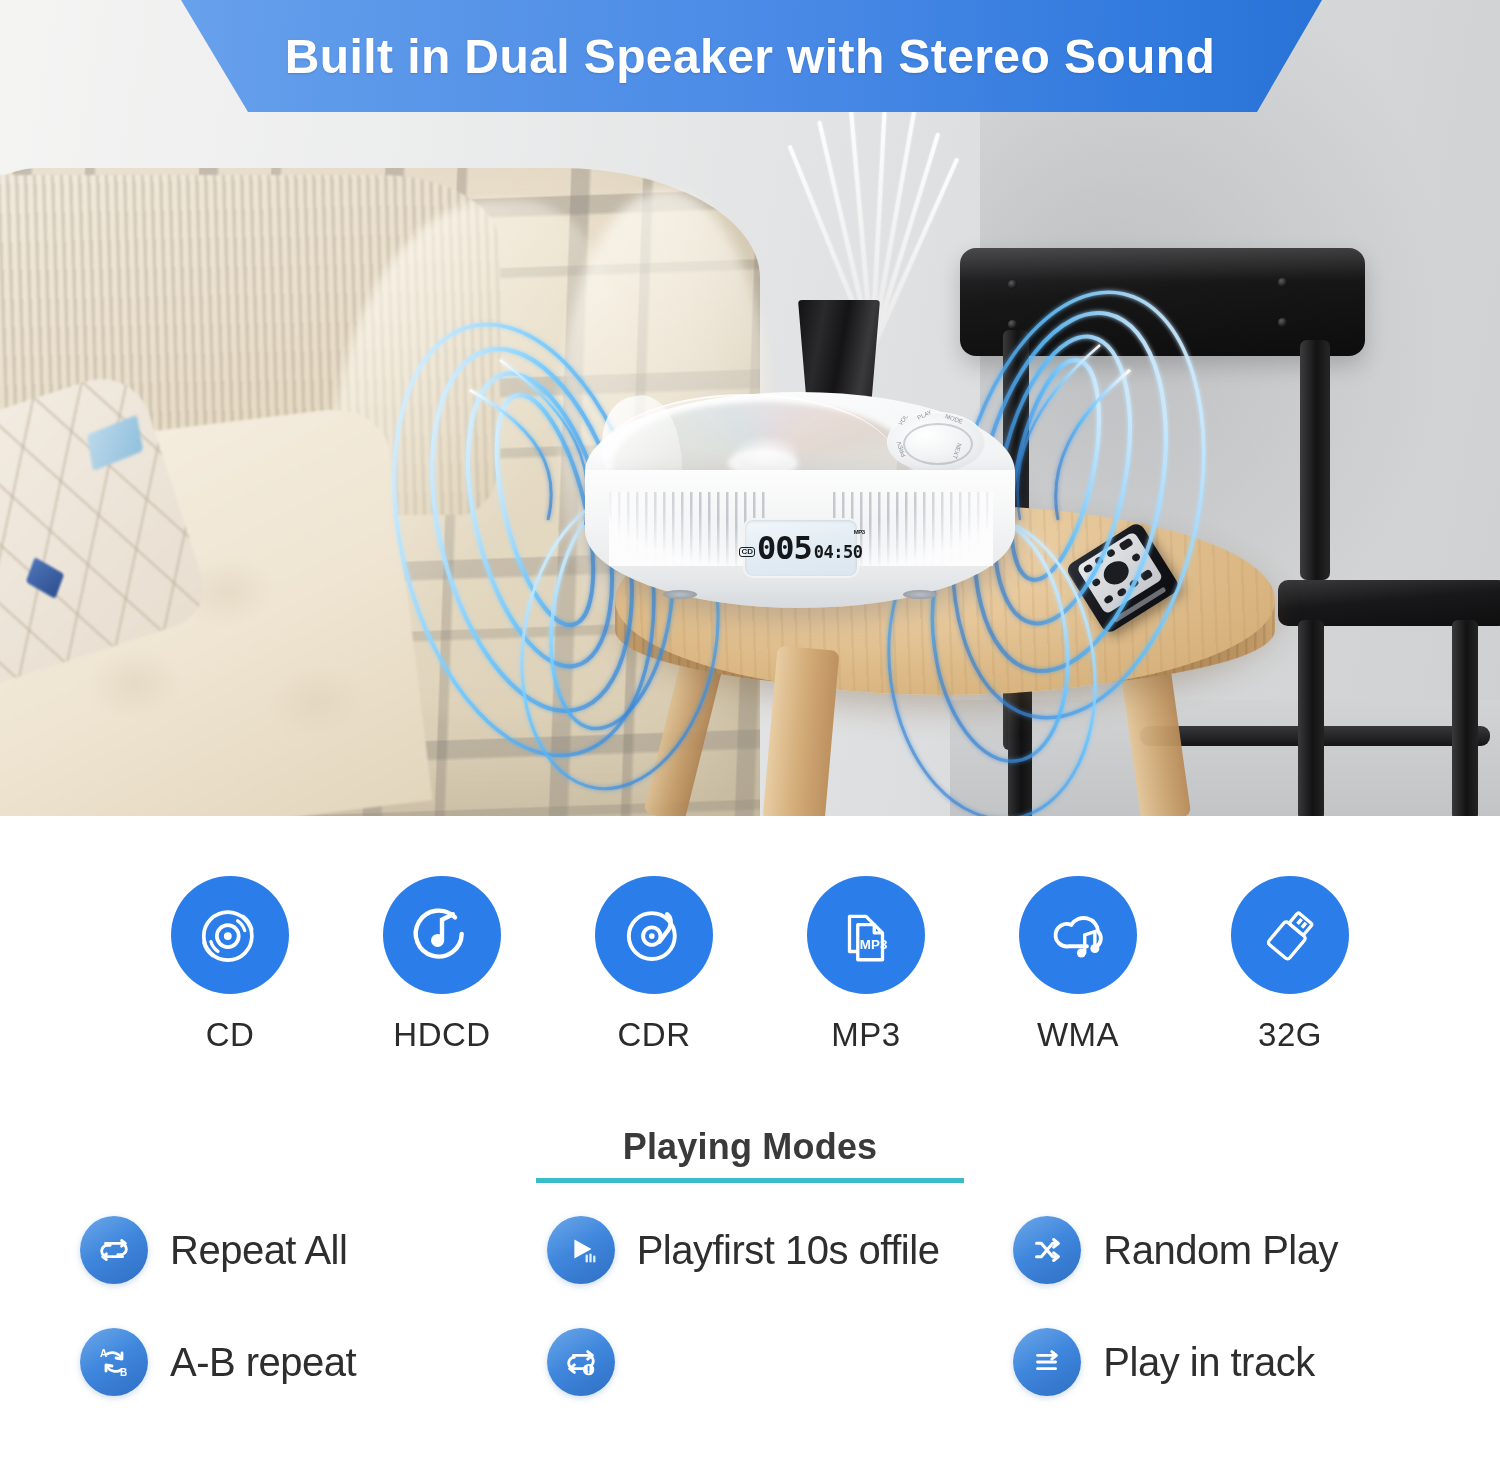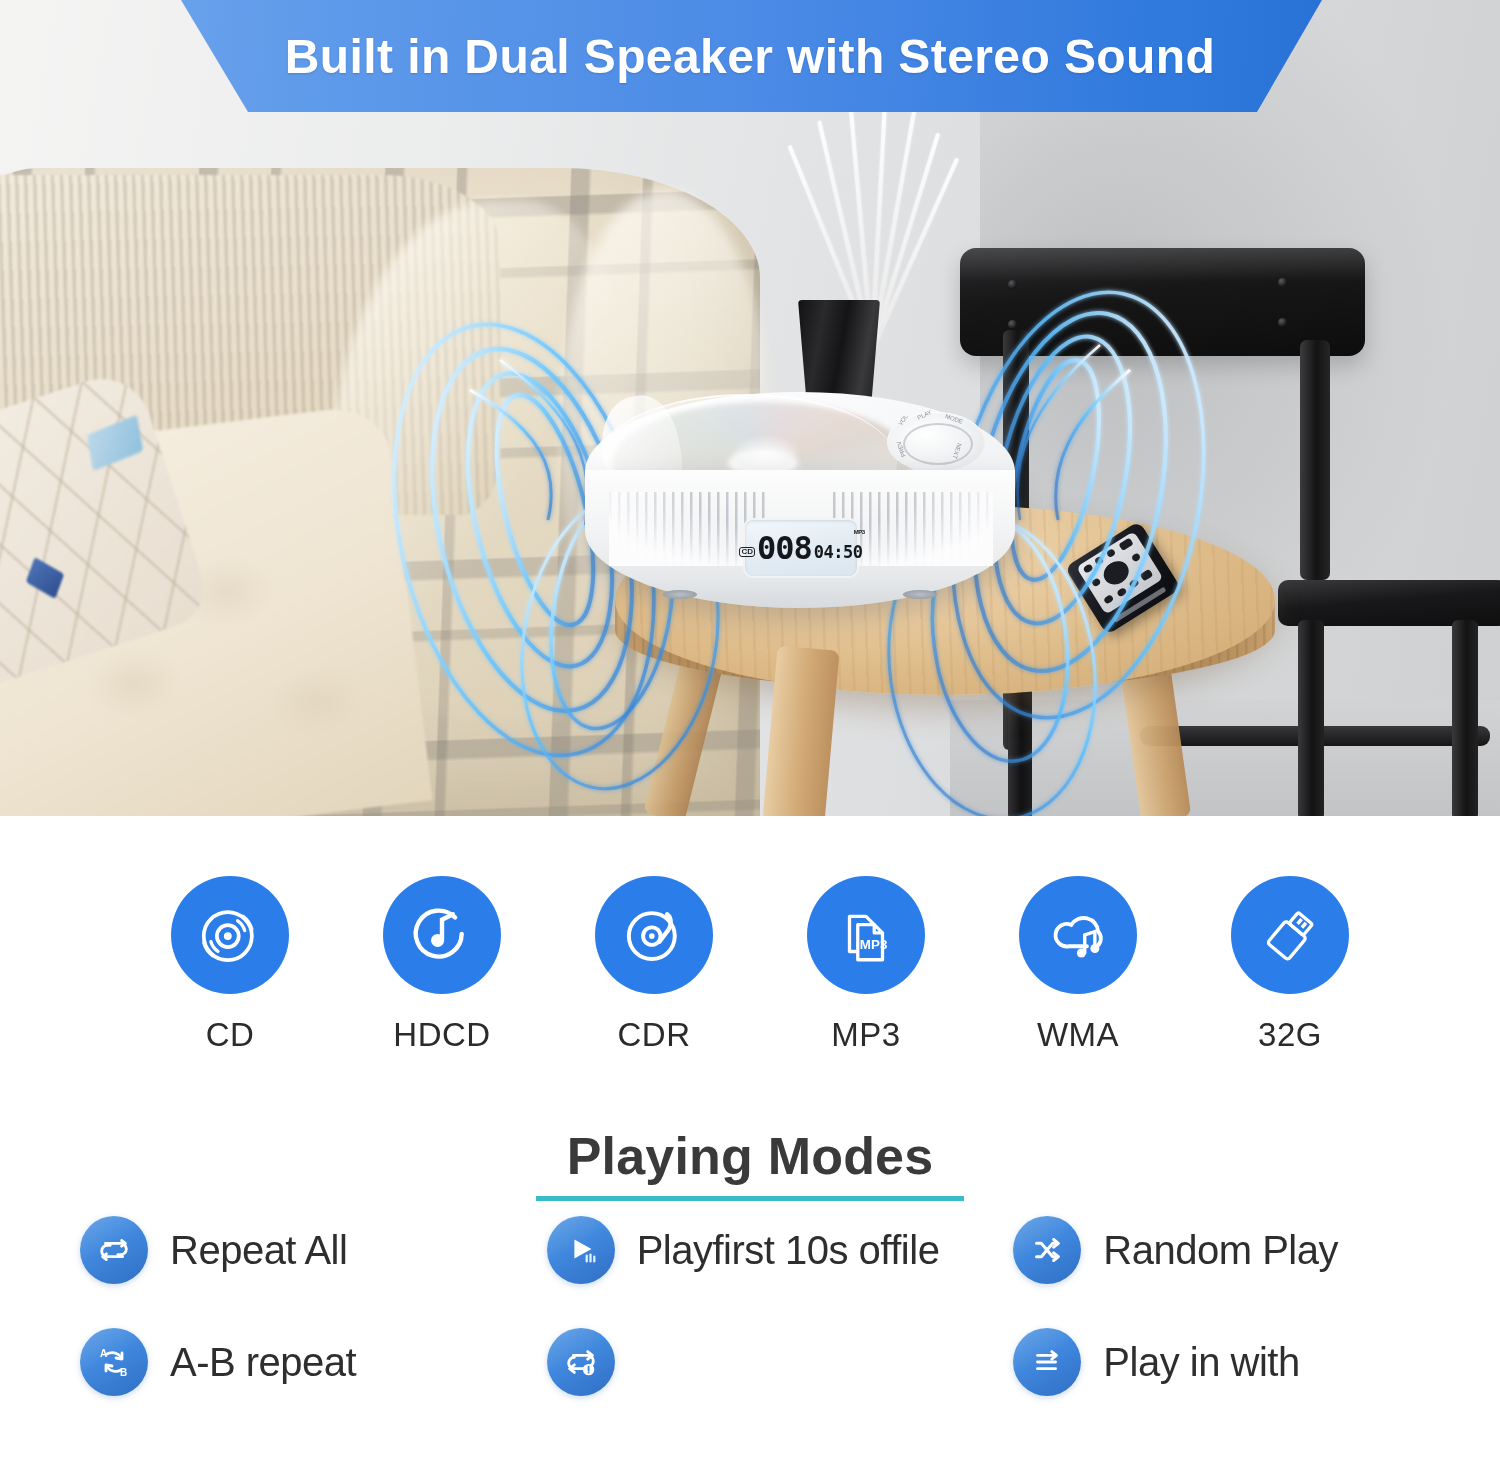--- a/index.html
+++ b/index.html
@@ -404,21 +404,21 @@
     font-size: 33px; color: #2b2b2b; letter-spacing: .5px;
     font-family: "Liberation Sans", sans-serif;
   }
 
   
   .modes-head {
     position: absolute; left: 0; top: 310px;
     width: 1500px; text-align: center;
   }
   .modes-title {
-    font-size: 52px; font-weight: 700; color: #3a3a3a;
+    font-size: 36px; font-weight: 700; color: #3a3a3a;
     letter-spacing: .2px;
     font-family: "Liberation Sans", sans-serif;
   }
   .modes-rule {
     width: 428px; height: 5px; background: #39bcc8;
     margin: 10px auto 0;
   }
 
   
   .modes-grid {
@@ -585,21 +585,21 @@
     <div class="center-btn"></div>
     <div class="player-body"></div>
     <div class="grille grille-l"></div>
     <div class="grille grille-r"></div>
     <div class="grille-mask-l"></div>
     <div class="grille-mask-r"></div>
 
     <div class="lcd">
       <div class="lcd-inner">
         <span class="lcd-cd">CD</span>
-        <span class="lcd-track">008</span>
+        <span class="lcd-track">005</span>
         <span class="lcd-time">04:50</span>
         <span class="lcd-mini">MP3</span>
       </div>
     </div>
     <div class="player-foot" style="left:78px;"></div>
     <div class="player-foot" style="left:318px;"></div>
   </div>
 </div>
 
 <div class="banner">
@@ -764,17 +764,17 @@
 
     <div class="mode">
       <div class="mode-circle">
         <svg width="38" height="38" viewBox="0 0 40 40" fill="none" stroke="#fff" stroke-width="3" stroke-linecap="round" stroke-linejoin="round">
           <line x1="10" y1="13" x2="29" y2="13"></line>
           <line x1="10" y1="20" x2="29" y2="20"></line>
           <line x1="10" y1="27" x2="29" y2="27"></line>
           <polyline points="25,9 30,13 25,17"></polyline>
         </svg>
       </div>
-      <div class="mode-label">Play in with</div>
+      <div class="mode-label">Play in track</div>
     </div>
 
   </div>
 </div>
 
 </body></html>

